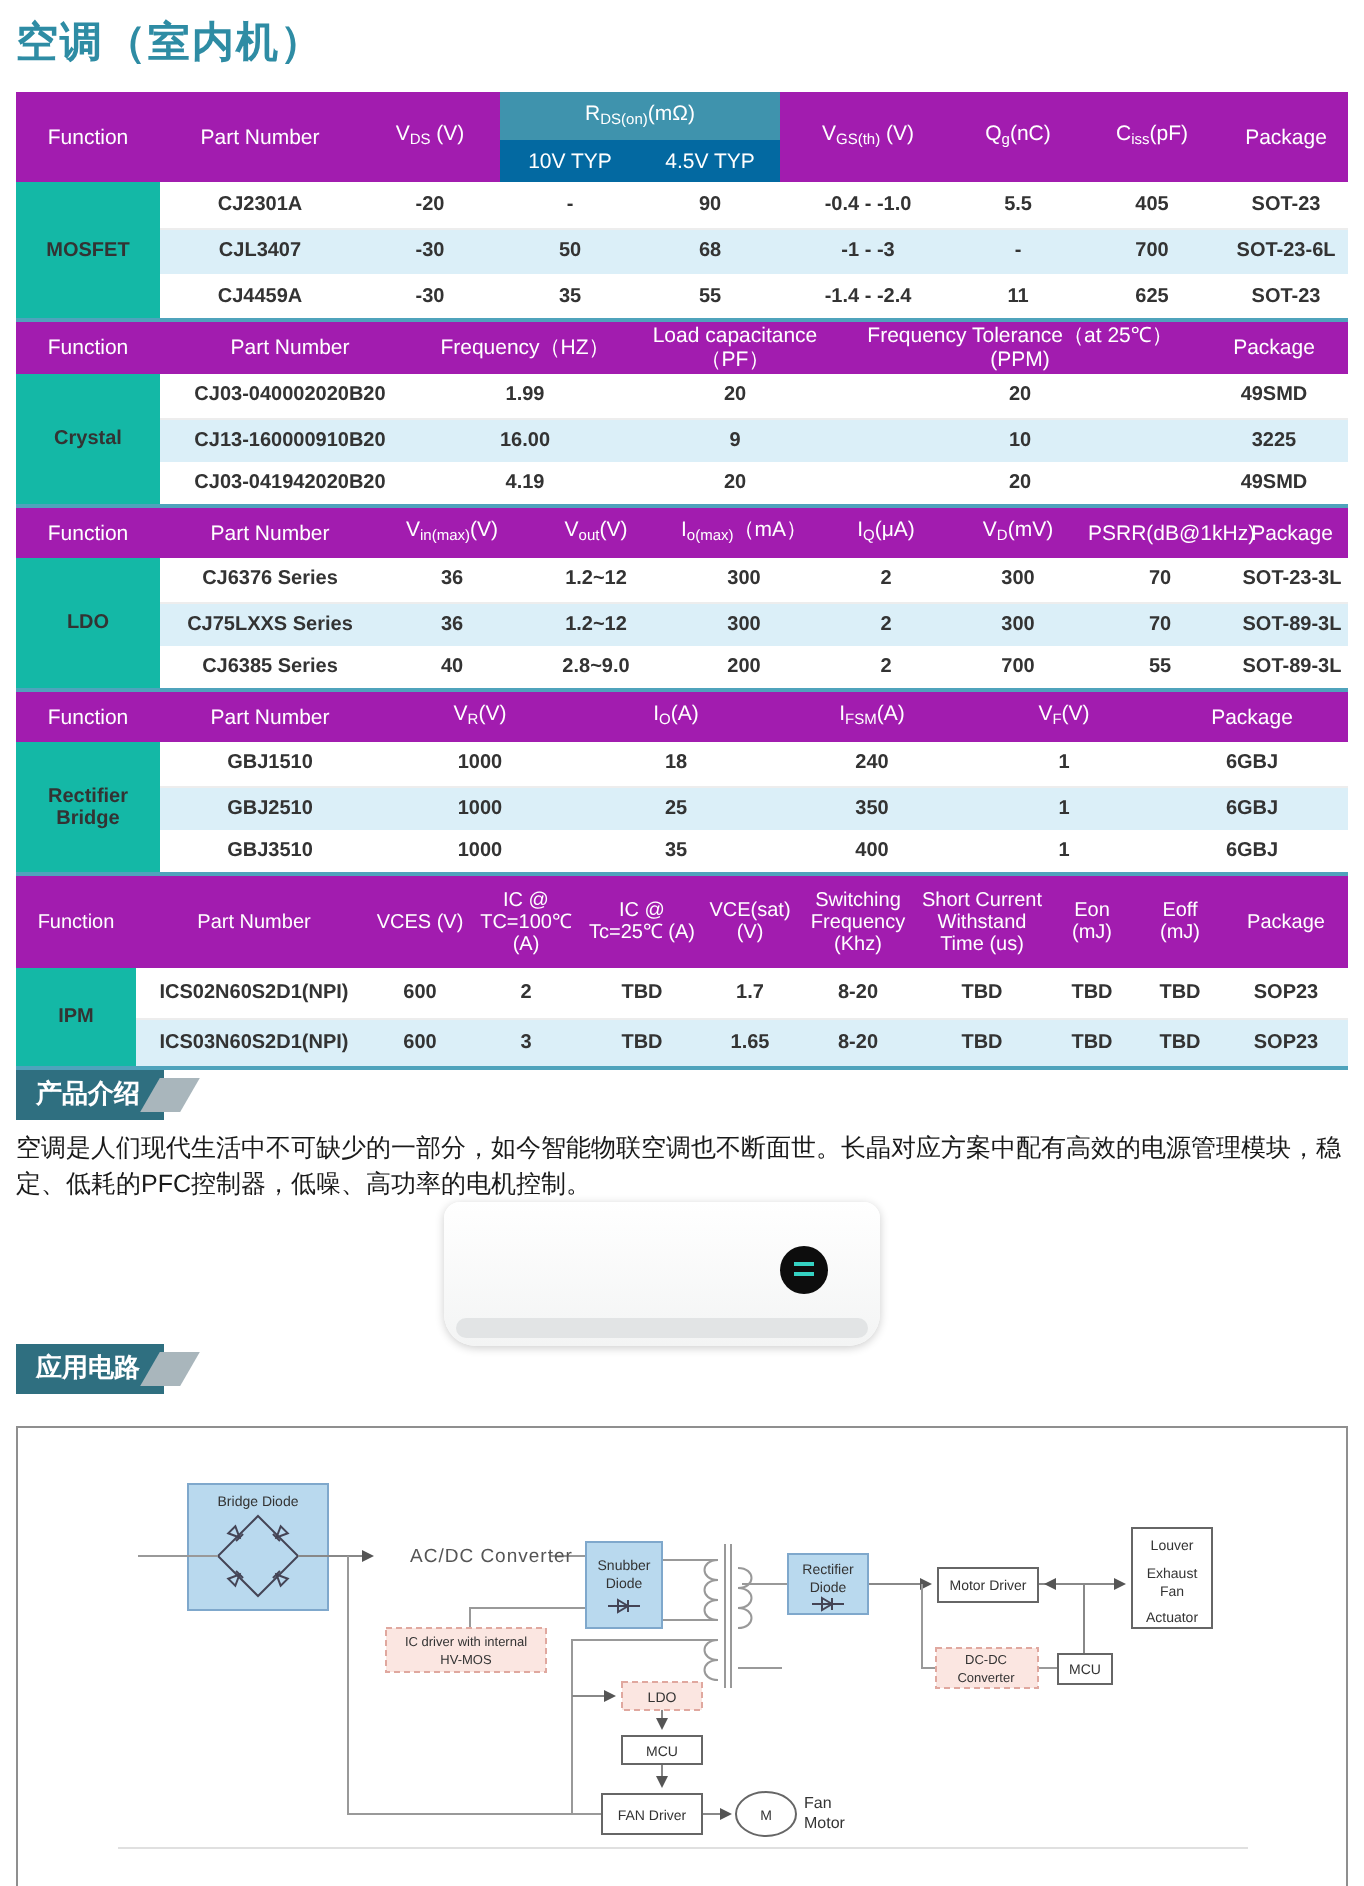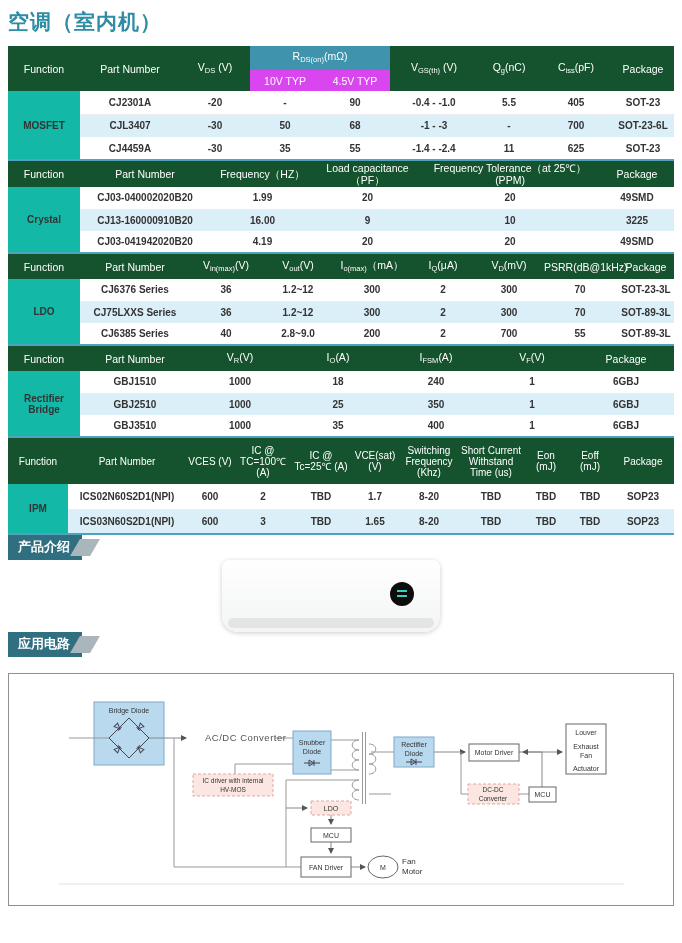--- a/index.html
+++ b/index.html
@@ -4,32 +4,32 @@
 <style>
   html,body{margin:0;padding:0;background:#fff;}
   body{width:682px;height:943px;overflow:hidden;font-family:"Liberation Sans",sans-serif;}
   .wrap{padding:0;}
 
   
   .page-title{color:#2E8CA4;font-size:21px;font-weight:bold;margin:6px 0 8px 8px;letter-spacing:1px;height:32px;line-height:32px;}
 
   
   .t{border-collapse:collapse;table-layout:fixed;width:666px;margin-left:8px;border-bottom:2px solid #4FA3BC;}
-  .t th{background:#14532d;color:#fff;font-weight:normal;font-size:10.5px;text-align:center;padding:1px 2px;line-height:12px;}
+  .t th{background:#a21caf;color:#fff;font-weight:normal;font-size:10.5px;text-align:center;padding:1px 2px;line-height:12px;}
   .t td{font-size:10px;font-weight:bold;color:#333;text-align:center;padding:0 2px;overflow:hidden;}
   .t tbody tr{border-bottom:1px solid #ededed;}
   .t tbody tr.hl{border-bottom:none;}
   .t tbody tr.hl td{background:#DBEFF8;}
   .t tbody td.fn{background:#14b8a6;}
   sub{font-size:7.5px;vertical-align:-2px;}
 
   .t1 thead tr.h-main{height:24px;}
   .t1 thead tr.h-sub{height:21px;}
   .t1 th.rds{background:#3F93AD;}
-  .t1 th.sub{background:#d946ef;}
+  .t1 th.sub{background:#0369a1;}
   .t1 tbody tr{height:23px;}
   .t2 thead tr{height:23px;}
   .t2 tbody tr{height:22px;}
   .t3 thead tr{height:25px;}
   .t3 tbody tr{height:22px;}
   .t4 thead tr{height:25px;}
   .t4 tbody tr{height:22px;}
   .t5 thead tr{height:46px;}
   .t5 th{font-size:10px;line-height:11px;}
   .t5 tbody tr{height:25px;}
@@ -346,20 +346,21 @@
           <td>TBD</td>
           <td>TBD</td>
           <td>TBD</td>
           <td>SOP23</td>
         </tr>
       </tbody>
   </table>
 
   
   <div class="badge badge1">产品介绍</div>
+  <div class="intro">空调是人们现代生活中不可缺少的一部分，如今智能物联空调也不断面世。长晶对应方案中配有高效的电源管理模块，稳定、低耗的PFC控制器，低噪、高功率的电机控制。</div>
 
   
   <div class="ac-wrap">
     <div class="ac-unit">
       <div class="ac-display"></div>
       <div class="ac-strip"></div>
     </div>
   </div>
 
   

